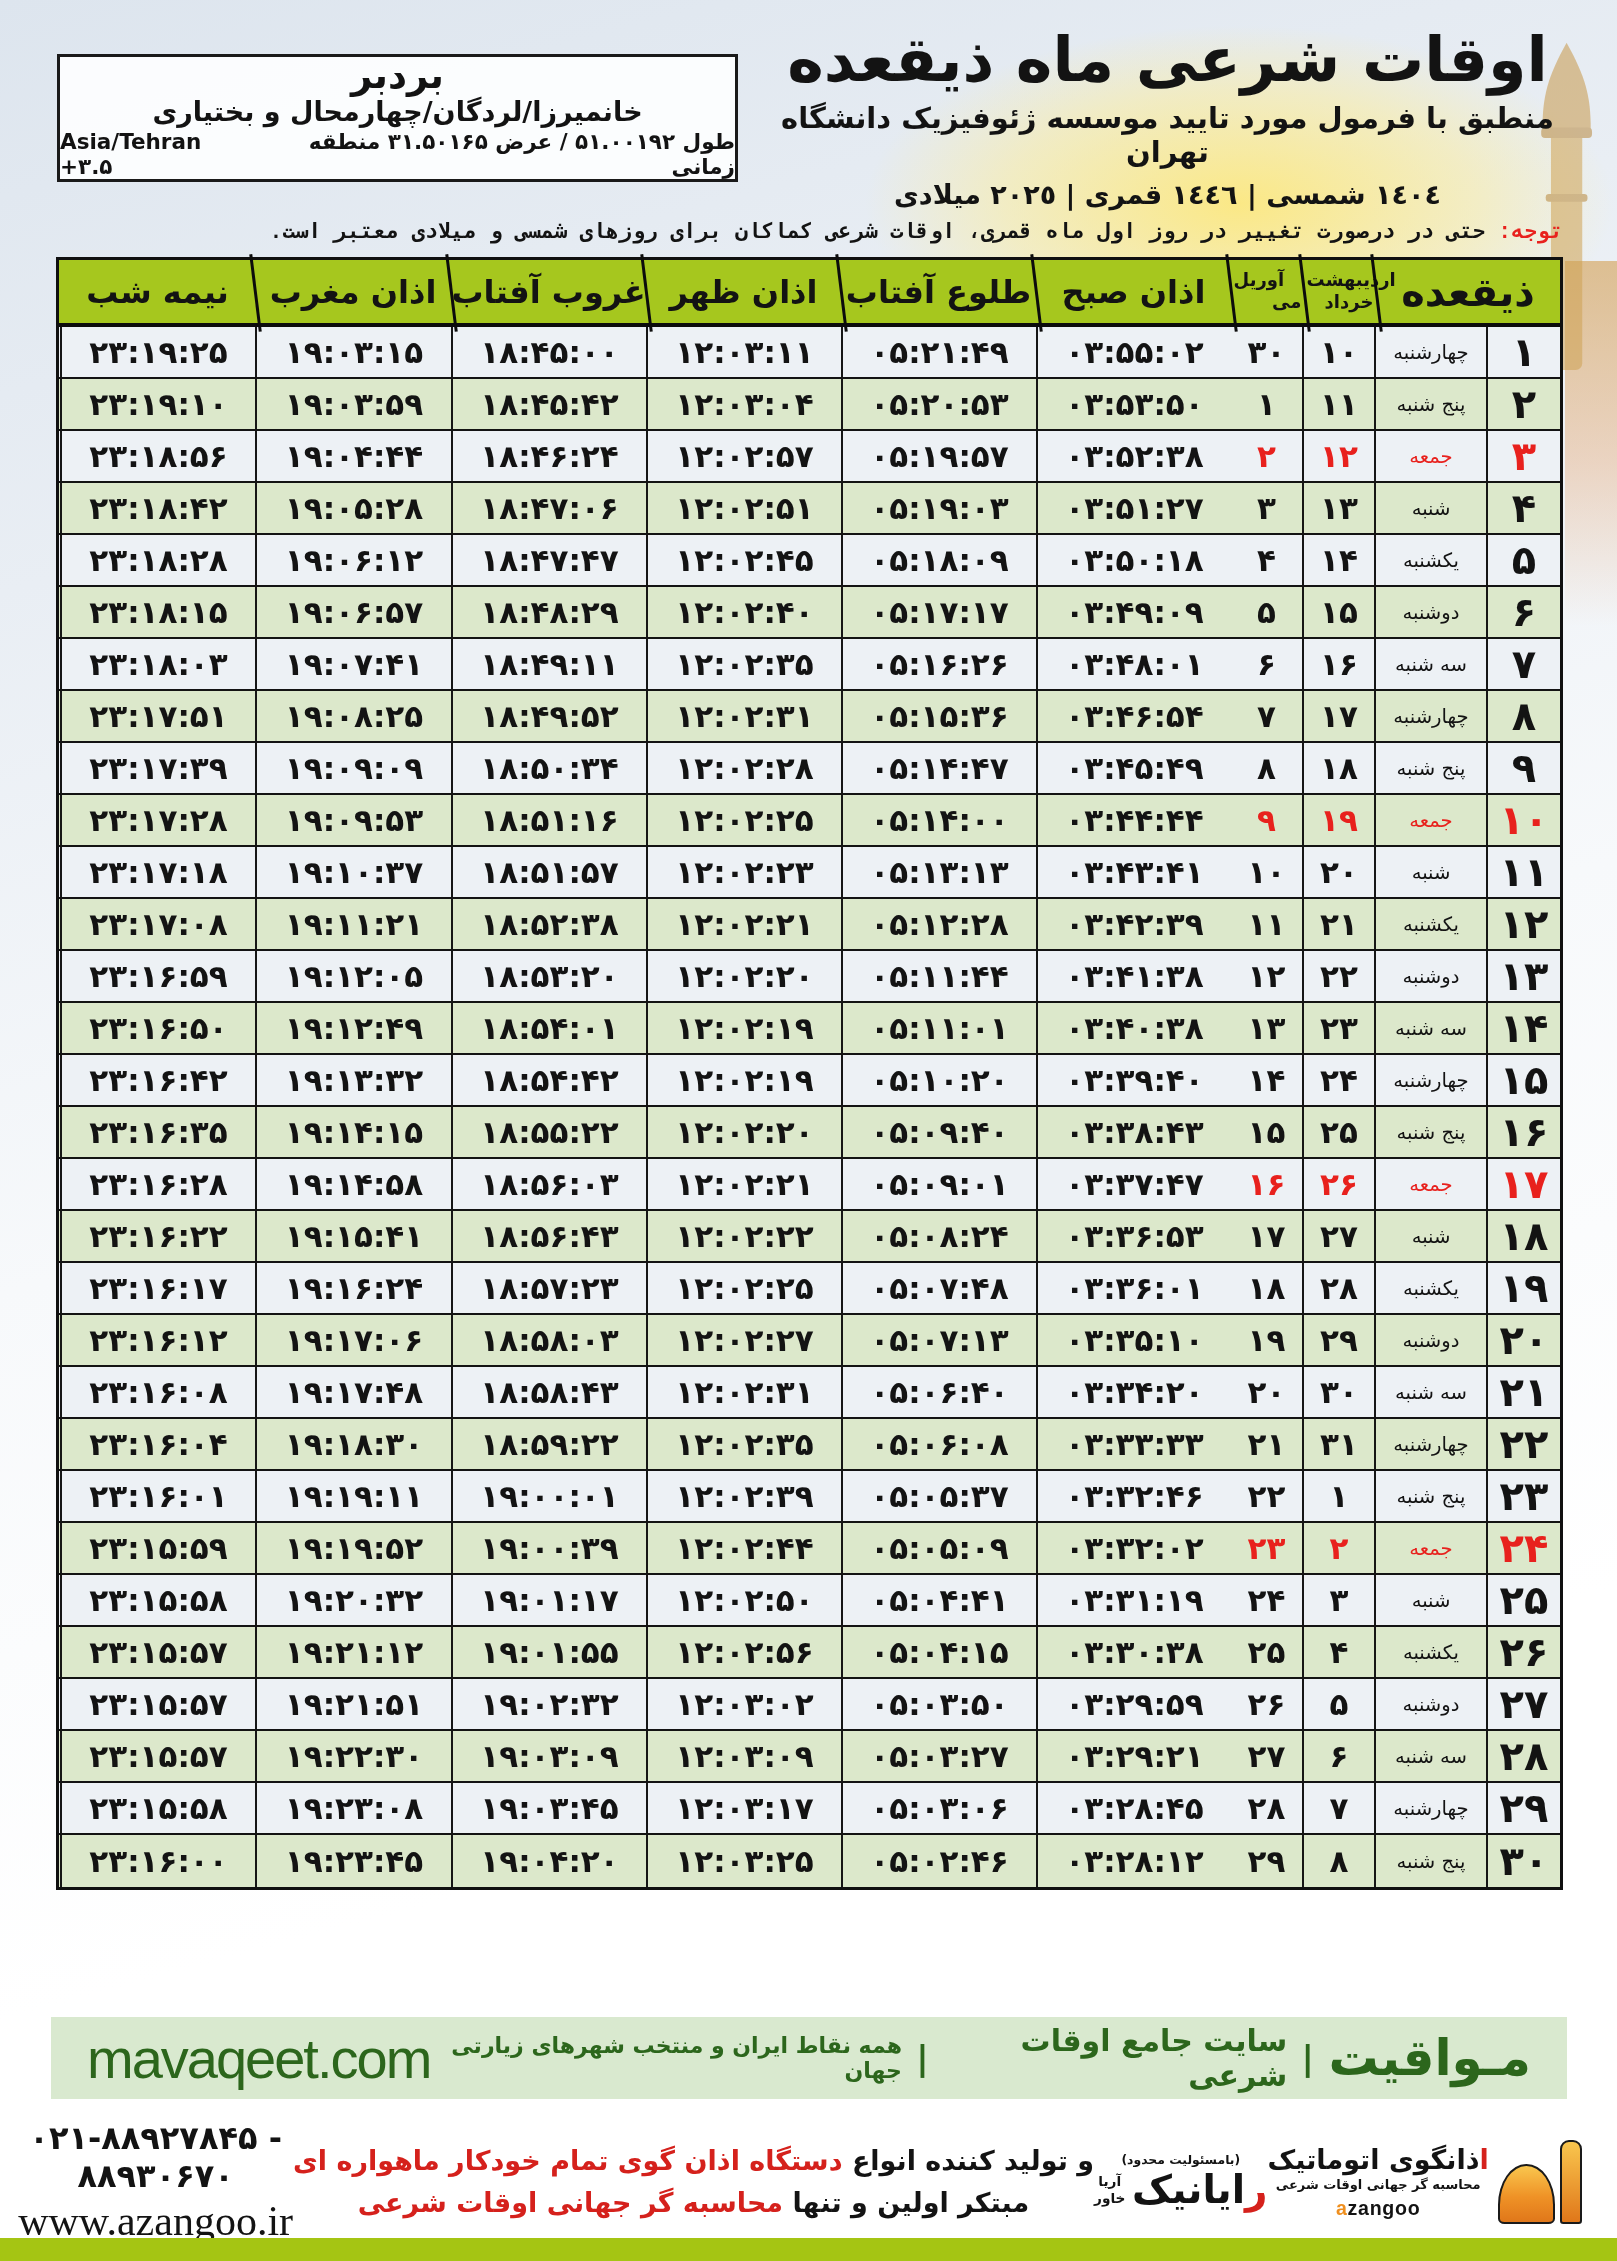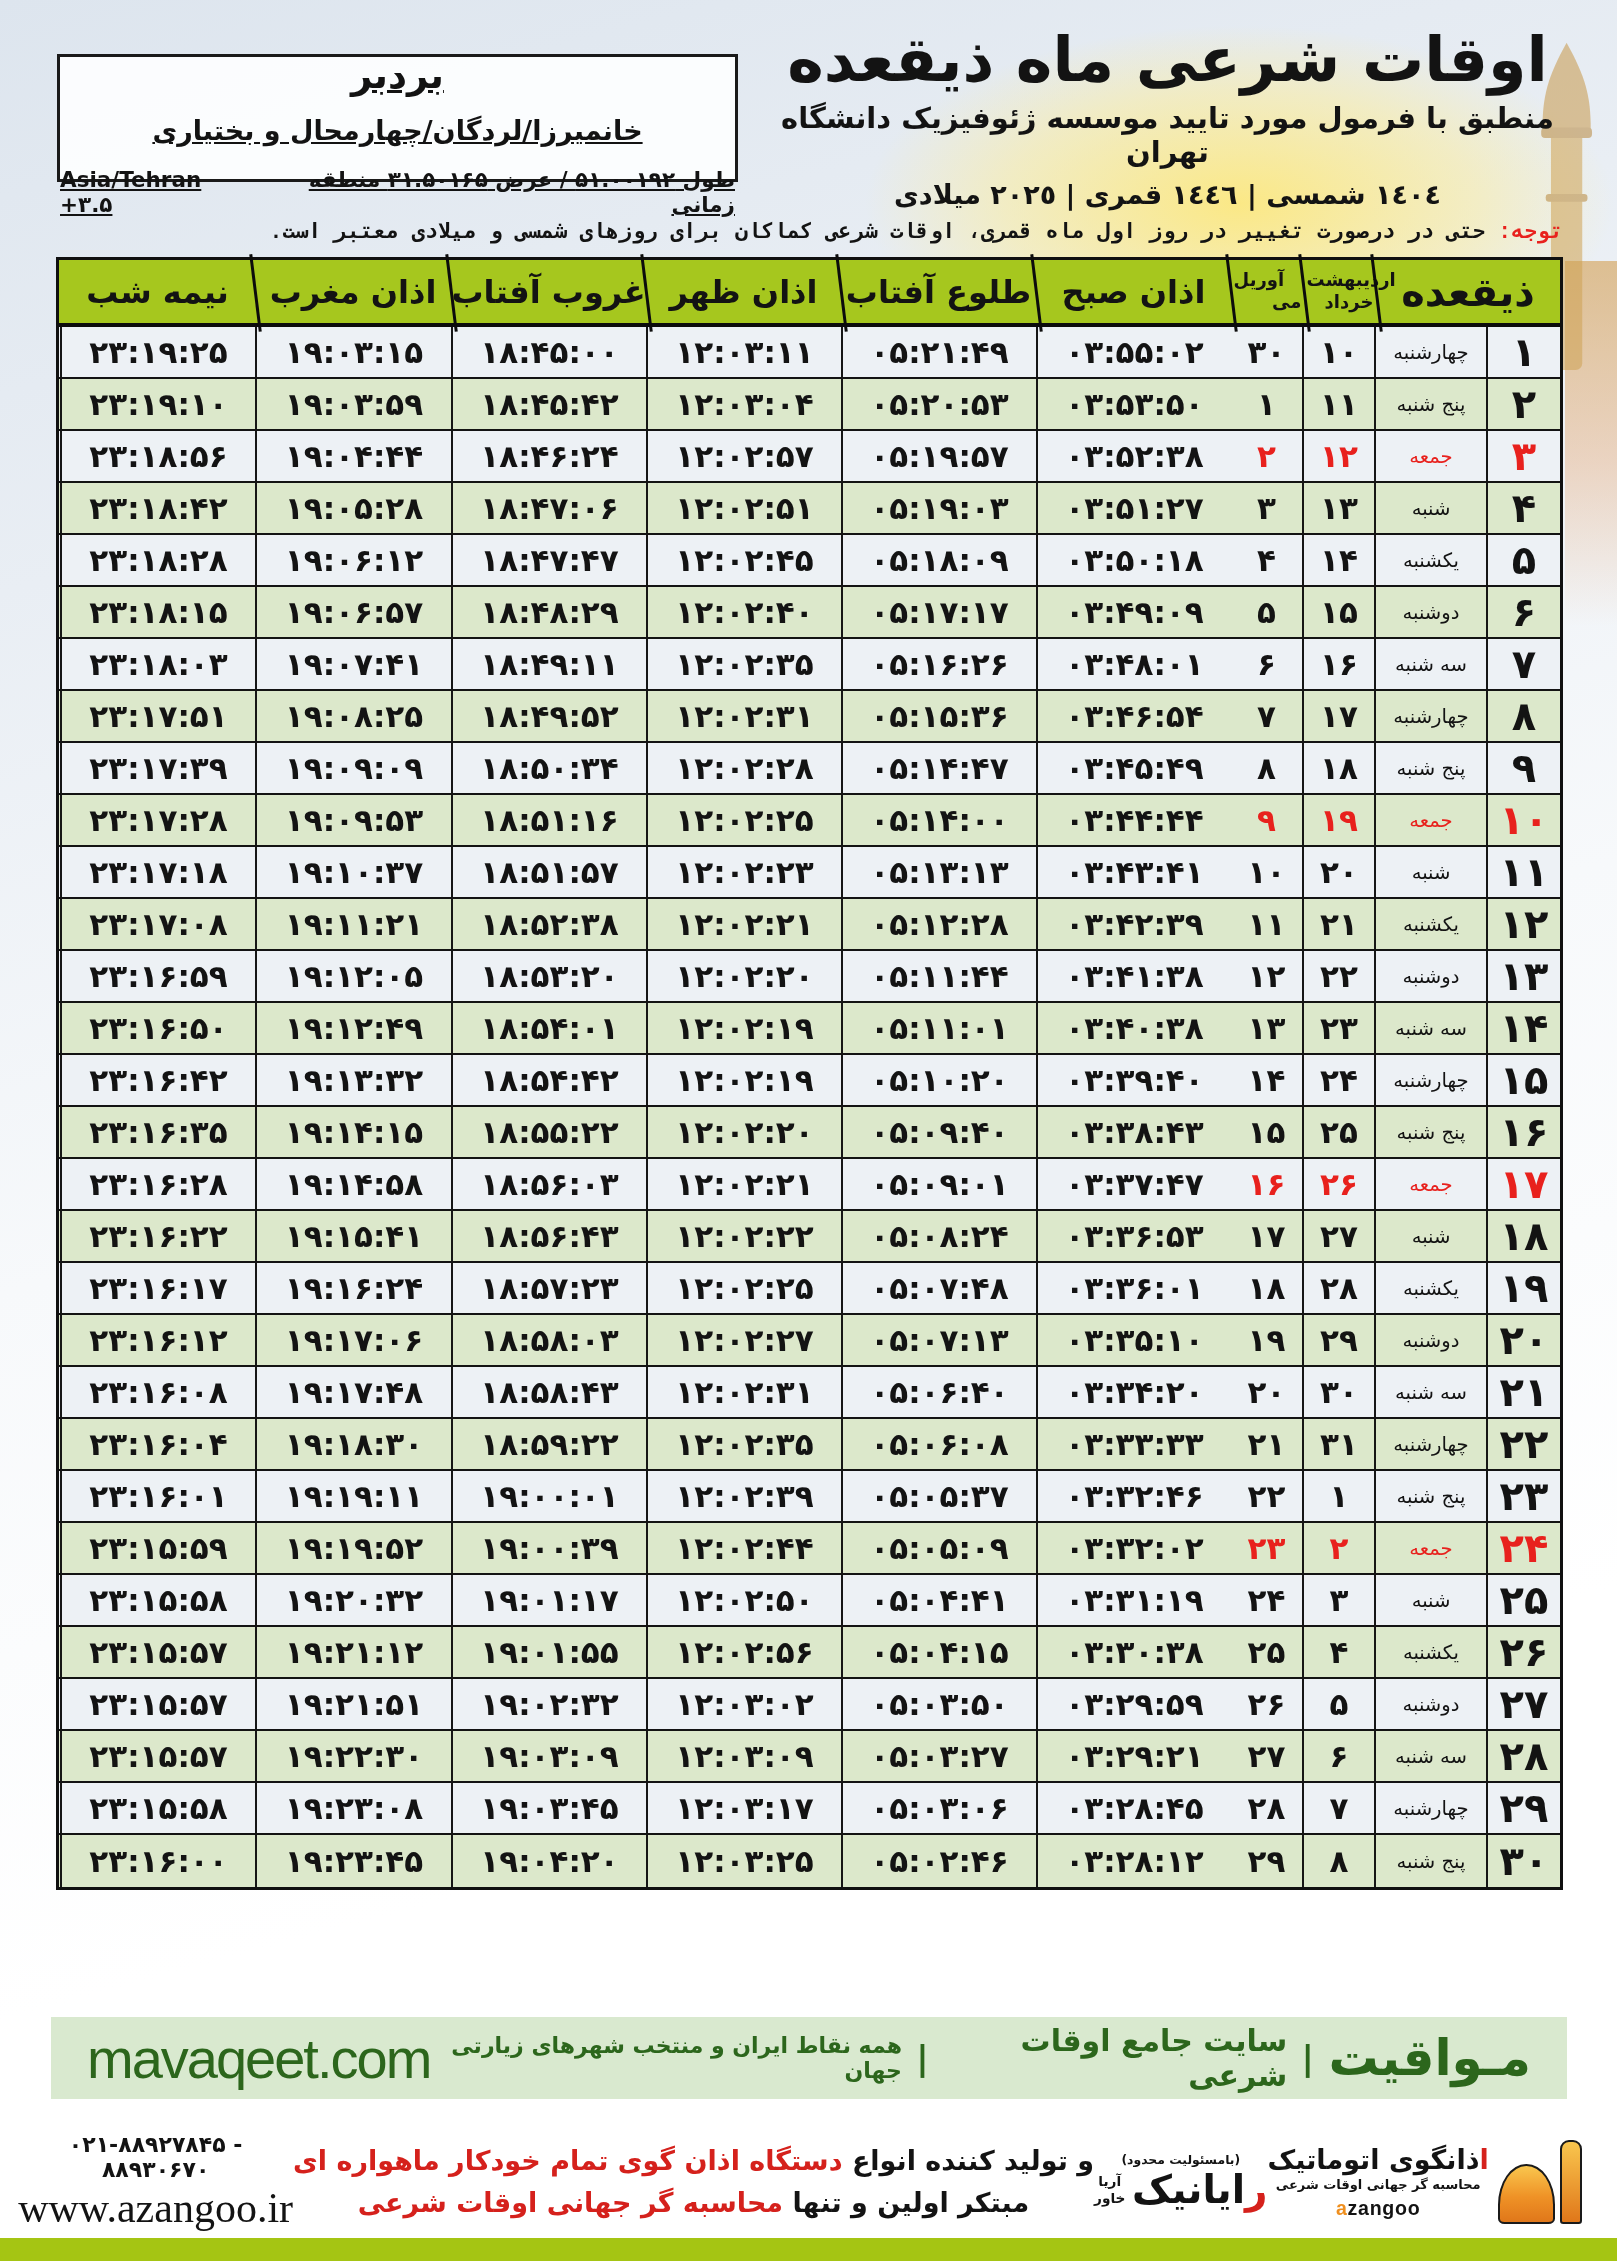--- a/index.html
+++ b/index.html
@@ -12,21 +12,21 @@
   
   .glow { position:absolute; left:672px; top:0; width:946px; height:509px; pointer-events:none;
     background:radial-gradient(ellipse 52% 46% at 60% 40%, rgba(252,232,128,.95) 0%, rgba(252,236,150,.5) 48%, rgba(252,236,150,0) 76%); }
   .side-strip { position:absolute; right:0; top:261px; width:53px; height:365px; pointer-events:none;
     background:linear-gradient(180deg, rgba(209,150,64,.55), rgba(224,140,70,.30) 55%, rgba(224,140,70,0)); }
   .deco-minaret { position:absolute; right:5.2px; top:31px; opacity:.55; pointer-events:none; }
 
   
   .info-box { position:absolute; left:57px; top:54px; width:681px; height:128px;
     background:rgba(253,254,255,.92); border:3.3px solid #1a1a1a; direction:rtl;
-    display:flex; flex-direction:column; align-items:center; justify-content:flex-start; gap:21px; z-index:2;text-decoration:underline;}
+    display:flex; flex-direction:column; align-items:center; justify-content:flex-start; gap:2px; z-index:2;}
   .city { font-size:37px; font-weight:700; line-height:1; }
   .region { font-size:27px; font-weight:700; }
   .coords { font-size:21.5px; font-weight:700; display:flex; gap:10.4px; align-items:baseline; direction:rtl; }
   .coords .tz { direction:ltr; unicode-bidi:isolate; }
 
   
   .title-block { position:absolute; left:750px; top:26px; width:835px; text-align:center; direction:rtl; z-index:2; }
   .title-main  { font-size:62px; font-weight:700; line-height:1.1; letter-spacing:-0.7px; }
   .title-sub   { font-size:29px; font-weight:700; margin-top:6.5px; }
   .title-dates { font-size:27px; font-weight:700; margin-top:10.4px; }
@@ -88,21 +88,21 @@
   .az-latin .orange { color:#ef8f1f; }
   .rayanik-block { text-align:center; direction:rtl; }
   .ray-small { font-size:12.4px; font-weight:700; }
   .ray-row { display:flex; direction:rtl; align-items:center; gap:6.5px; justify-content:center; }
   .ray-name { font-size:39px; font-weight:700; white-space:nowrap; }
   .ray-name .red { color:#d5211c; }
   .ray-side { display:flex; flex-direction:column; font-size:13.7px; font-weight:700; line-height:1.2; }
   .tagline-block { text-align:center; direction:rtl; font-size:27px; font-weight:700; line-height:1.55; white-space:nowrap; }
   .tagline-red { color:#d5211c; }
   .contact-block { text-align:center; direction:ltr; }
-  .contact-phone { font-size:22px; font-weight:700; direction:ltr; }
+  .contact-phone { font-size:32px; font-weight:700; direction:ltr; }
   .contact-url { font-family:"Liberation Serif", serif; font-size:42px; margin-top:2px; }
 
   .bottom-bar { position:absolute; left:0; bottom:0; width:1618px; height:23.5px; background:#a5c513; z-index:2; }
 </style>
 </head>
 <body>
 
 <div class="glow"></div>
 <div class="side-strip"></div>
 <svg class="deco-minaret" width="98" height="339" viewBox="0 0 150 520">

